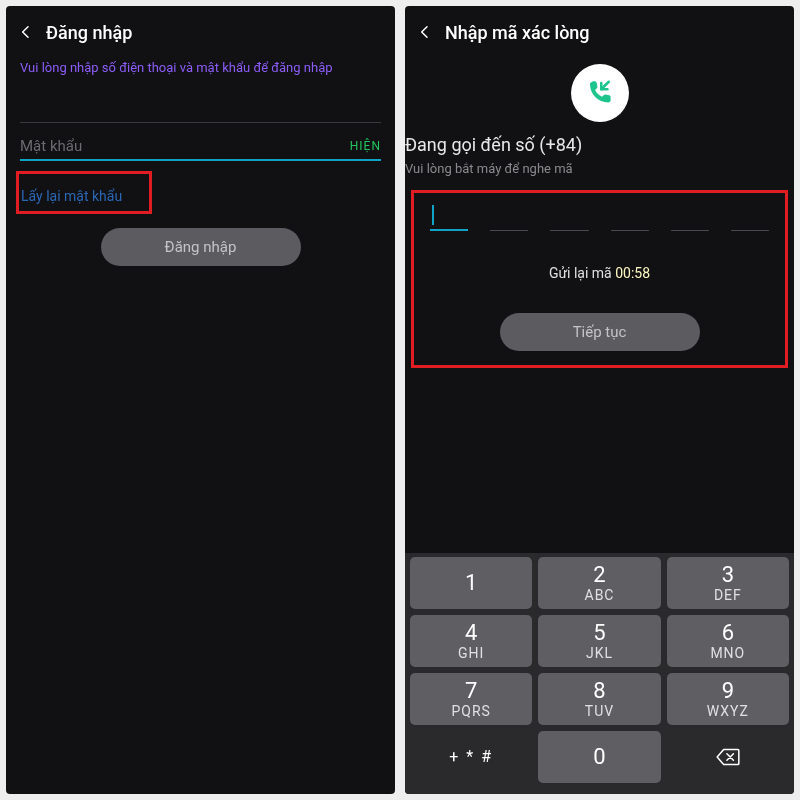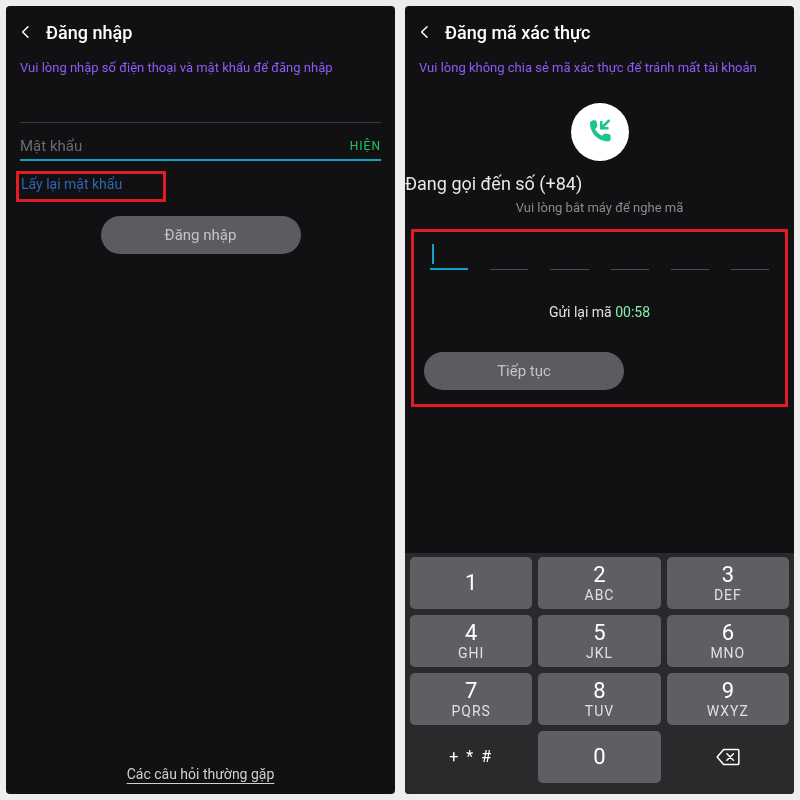--- a/index.html
+++ b/index.html
@@ -7,37 +7,37 @@
     .phone { width: 390px; height: 788px; background: #111113; color: #fff; border-radius: 4px; overflow: hidden; display: flex; flex-direction: column; position: relative; }
     .header { display: flex; align-items: center; padding: 12px 6px 10px 6px; gap: 6px; }
     .back-btn { width: 28px; height: 28px; display:flex; align-items:center; justify-content:center; }
     .title { font-size: 18px; font-weight: 500; }
     .subtitle { padding: 4px 14px 20px; font-size: 13px; color: #8b5cf6; }
     .inputs { padding: 0 14px; }
     .field-line { height: 28px; border-bottom: 1px solid #3a3a3e; }
     .pw-row { display:flex; justify-content:space-between; align-items:center; border-bottom: 2px solid #0ea3c5; padding: 14px 0 4px; gap: 43px; }
     .placeholder { color: #6b6b70; font-size: 15px; }
     .toggle { color: #22c55e; font-size: 12px; letter-spacing: 1px; }
-    .forgot-box { margin: 10px 10px 0 10px; padding: 0 2px 6px; border: 3px solid #e11d24; width: 150px; }
+    .forgot-box { margin: 10px 10px 0 10px; padding: 12px 2px 6px; border: 3px solid #e11d24; width: 136px; }
     .forgot { color: #2b67b5; font-size: 14px; }
     .login-btn-wrap { display:flex; justify-content:center; margin-top: 14px; }
     .pill-btn { background: #5b5b60; color: #c4c4c8; border-radius: 999px; padding: 10px 0; width: 200px; text-align:center; font-size: 15px; }
     .faq { position:absolute; bottom: 12px; left:0; right:0; text-align:center; color: #d0d0d2; font-size: 14px; text-decoration: underline; text-underline-offset: 4px; }
 
     .call-circle { width: 58px; height:58px; border-radius:50%; background:#fff; display:flex; align-items:center; justify-content:center; margin: 8px auto 12px; }
     .calling-text { text-align:left; font-size:18px; color:#e8e8ea; }
-    .pickup { text-align:center; font-size:13px; color:#8a8a8e; margin-top:6px; }
+    .pickup { font-size:13px; color:#8a8a8e; margin-top:6px; }
     .red-box2 { border: 3px solid #e11d24; margin: 14px 6px 0; padding: 8px 10px 14px; }
     .otp-row { display:flex; gap: 22px; padding: 2px 6px 8px; }
     .otp-in { flex:1; height: 28px; border-bottom: 1px solid #4a4a4e; position:relative; }
     .otp-in.active { border-bottom: 2px solid #11a3c7; }
     .caret { position:absolute; left:2px; top:2px; width:2px; height:20px; background:#11a3c7; }
     .resend { text-align:center; margin-top: 26px; font-size:14px; color:#e0e0e2; }
-    .countdown { color:#86efac; }
-    .continue-row { display:flex; margin-top: 32px; }
+    .countdown { color:#fef9c3; }
+    .continue-row { display:flex; justify-content:center; margin-top: 32px; }
 
     .keypad { position:absolute; bottom:0; left:0; right:0; background:#2a2a2c; padding-top:1px; }
     .krow { display:flex; gap:6px; padding: 3px 5px; }
     .key { flex:1; background:#5e5e63; border-radius:5px; height:52px; display:flex; flex-direction:column; align-items:center; justify-content:center; color:#fff; }
     .key.blank { background:transparent; box-shadow:none; }
     .key .num { font-size:22px; font-weight:400; line-height:1; }
     .key .letters { font-size:14px; letter-spacing:1px; color:#e0e0e2; margin-top:1px; }
     .key.sym .num { font-size:16px; letter-spacing:2px; }
     .bspace svg { width:26px; height:26px; }
   </style>
@@ -60,33 +60,31 @@
       <span class="placeholder">Mật khẩu</span>
       <span class="toggle">HIỆN</span>
     </div>
   </div>
   <div class="forgot-box">
     <span class="forgot">Lấy lại mật khẩu</span>
   </div>
   <div class="login-btn-wrap">
     <div class="pill-btn">Đăng nhập</div>
   </div>
-  <div class="faq">Các câu hỏi thường gặp</div>
 </div>
 
 <div class="phone">
   <div class="header">
     <div class="back-btn">
       <svg width="16" height="16" viewBox="0 0 24 24">
           <path d="M15 4 L7 12 L15 20" stroke="#fff" stroke-width="2.2" fill="none" stroke-linecap="round" stroke-linejoin="round"></path>
         </svg>
     </div>
-    <div class="title">Đăng mã xác thực</div>
+    <div class="title">Nhập mã xác lòng</div>
   </div>
-  <div class="subtitle">Vui lòng không chia sẻ mã xác thực để tránh mất tài khoản</div>
 
   <div class="call-circle">
     <svg width="30" height="30" viewBox="0 0 24 24">
       <path d="M6 3c-1 0-2 .8-2 2 0 8 6.5 14.5 14.5 14.5 1.1 0 2-.9 2-2v-2.3c0-.7-.5-1.3-1.2-1.4l-3-.6c-.5-.1-1 .1-1.4.5l-1.3 1.3c-2.4-1.2-4.3-3.1-5.5-5.5L9.4 8.2c.4-.4.6-.9.5-1.4l-.6-3C9.1 3.1 8.5 2.6 7.8 2.6H6z" fill="#1dc58c"></path>
       <path d="M13 4 L13 9 L18 9" stroke="#1dc58c" stroke-width="2" fill="none" stroke-linecap="round" stroke-linejoin="round"></path>
       <path d="M19 3 L13 9" stroke="#1dc58c" stroke-width="2" fill="none" stroke-linecap="round"></path>
     </svg>
   </div>
   <div class="calling-text">Đang gọi đến số (+84)</div>
   <div class="pickup">Vui lòng bắt máy để nghe mã</div>

